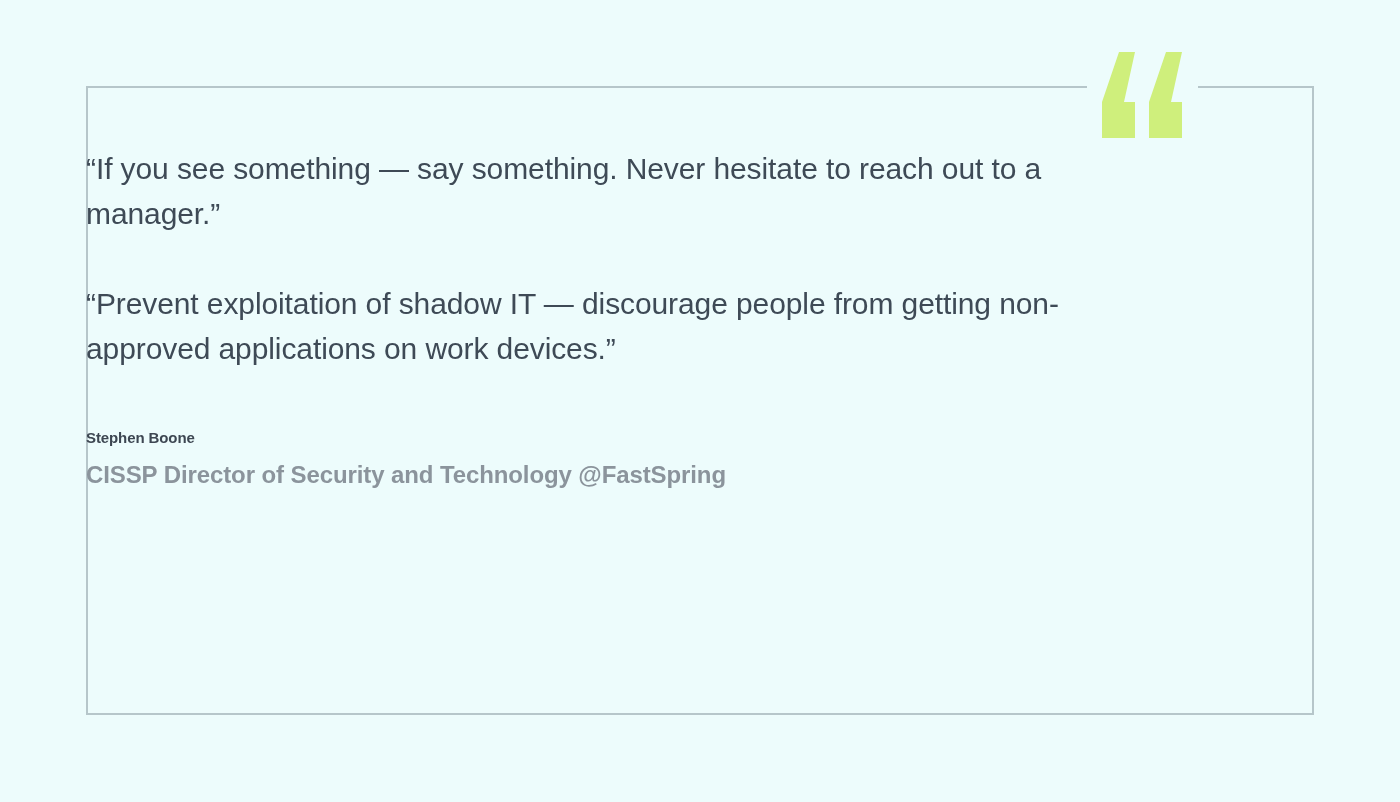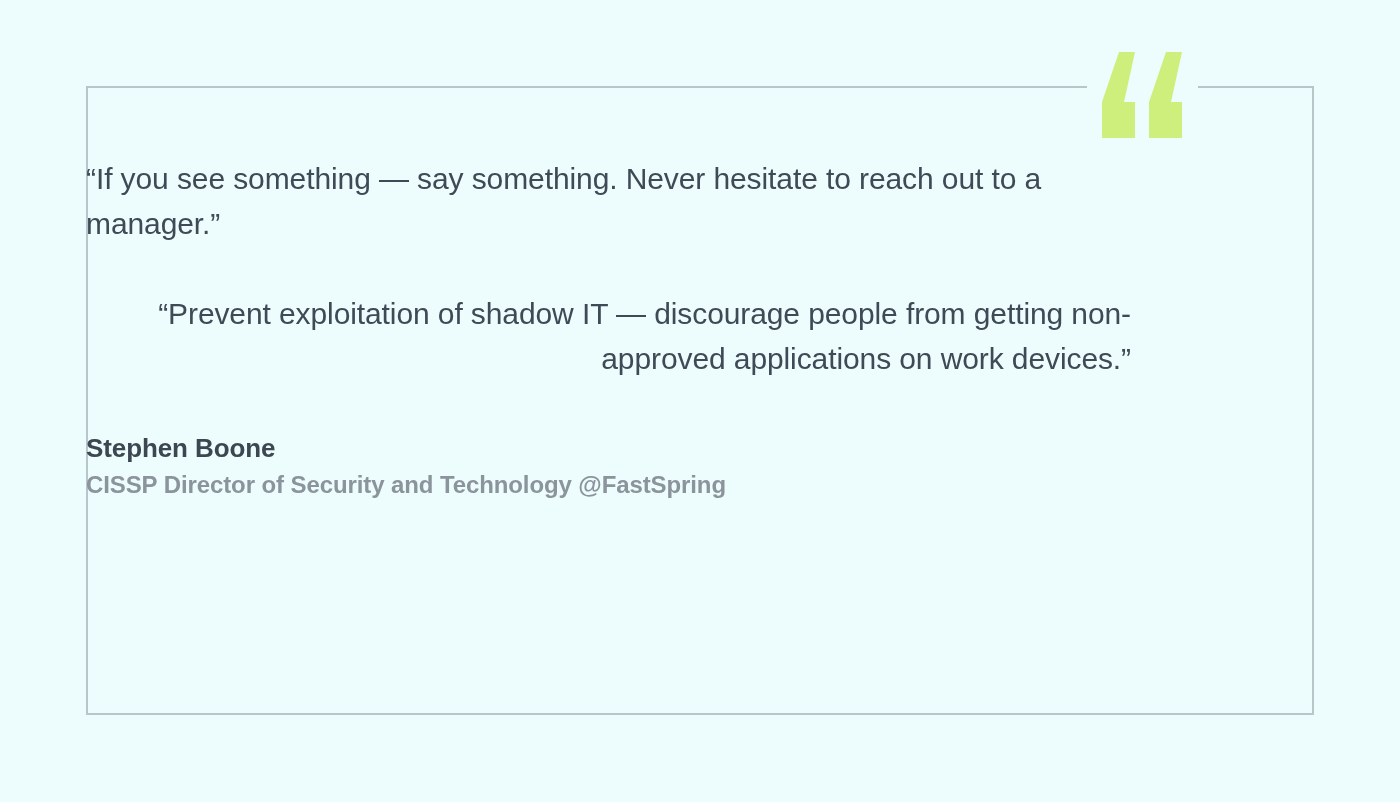--- a/index.html
+++ b/index.html
@@ -50,42 +50,42 @@
     width: 100px;
     height: 86px;
     pointer-events: none;
   }
   .quote-mark svg { display: block; width: 100%; height: 100%; }
 
   
   .content {
     position: absolute;
     left: 86px;
-    top: 156px;
+    top: 146px;
     width: 1200px;
   }
 
   .quote-para {
     color: #3E4A56;
     font-size: 30px;
     line-height: 45px;
     font-weight: 400;
     letter-spacing: -0.1px;
     max-width: 1045px;
     margin-bottom: 45px;
   }
-  .quote-para:last-of-type { margin-bottom: 16px; text-align: right; }
+  .quote-para:last-of-type { margin-bottom: 16px; }
 
   .attribution {
     margin-top: 52px;
   }
 
   .attr-name {
     color: #3D4752;
-    font-size: 26px;
+    font-size: 15px;
     font-weight: 700;
     line-height: 30px;
     letter-spacing: -0.1px;
   }
 
   .attr-role {
     color: #8B949C;
     font-size: 24px;
     font-weight: 700;
     line-height: 26px;

